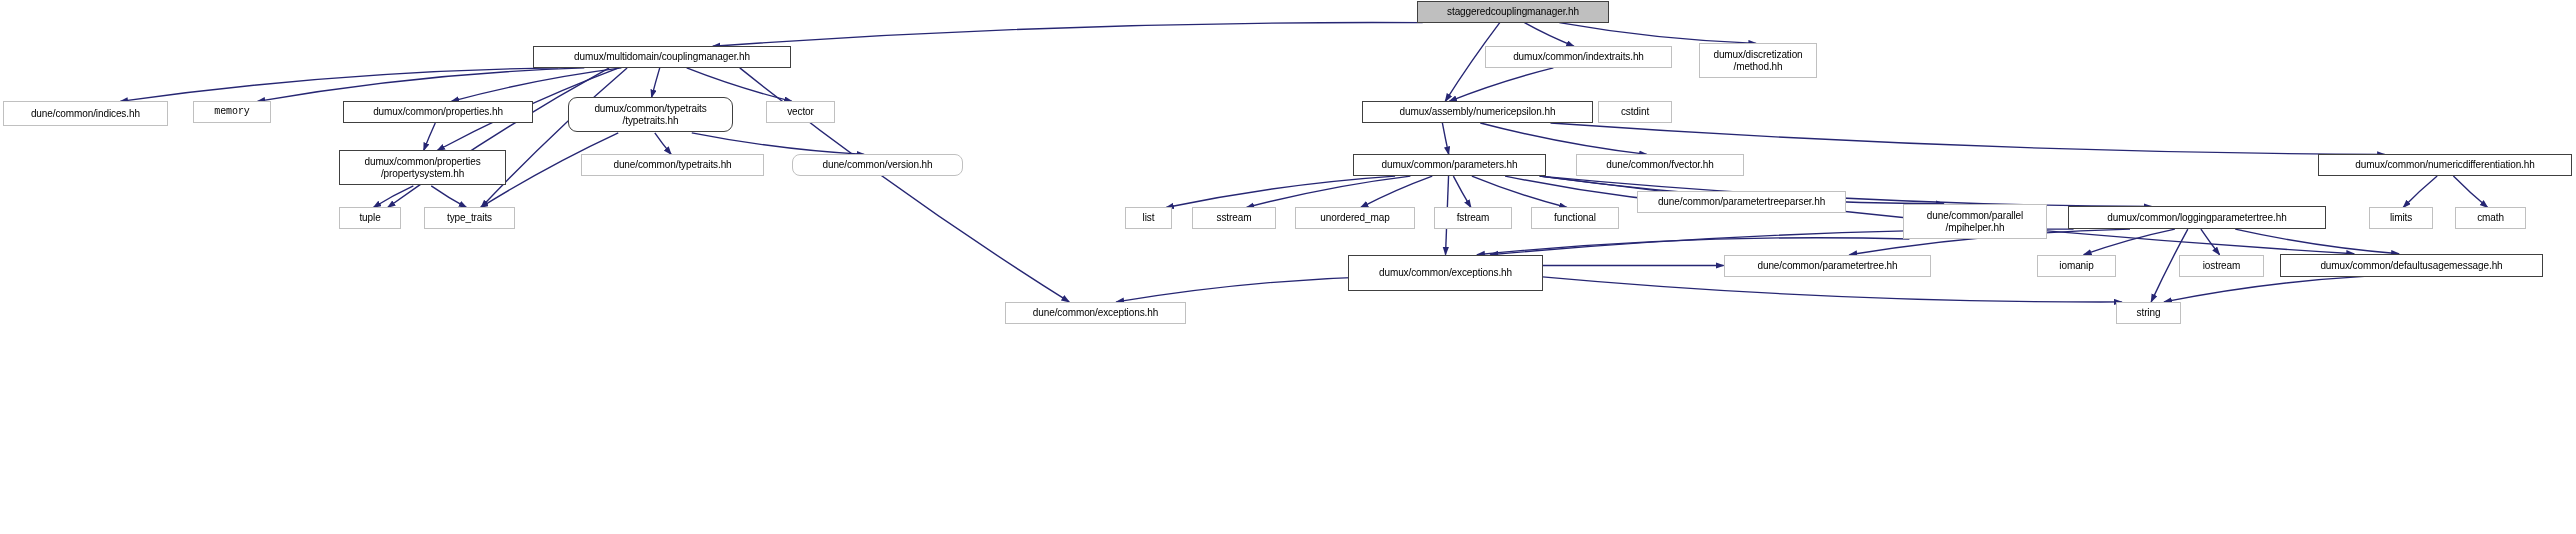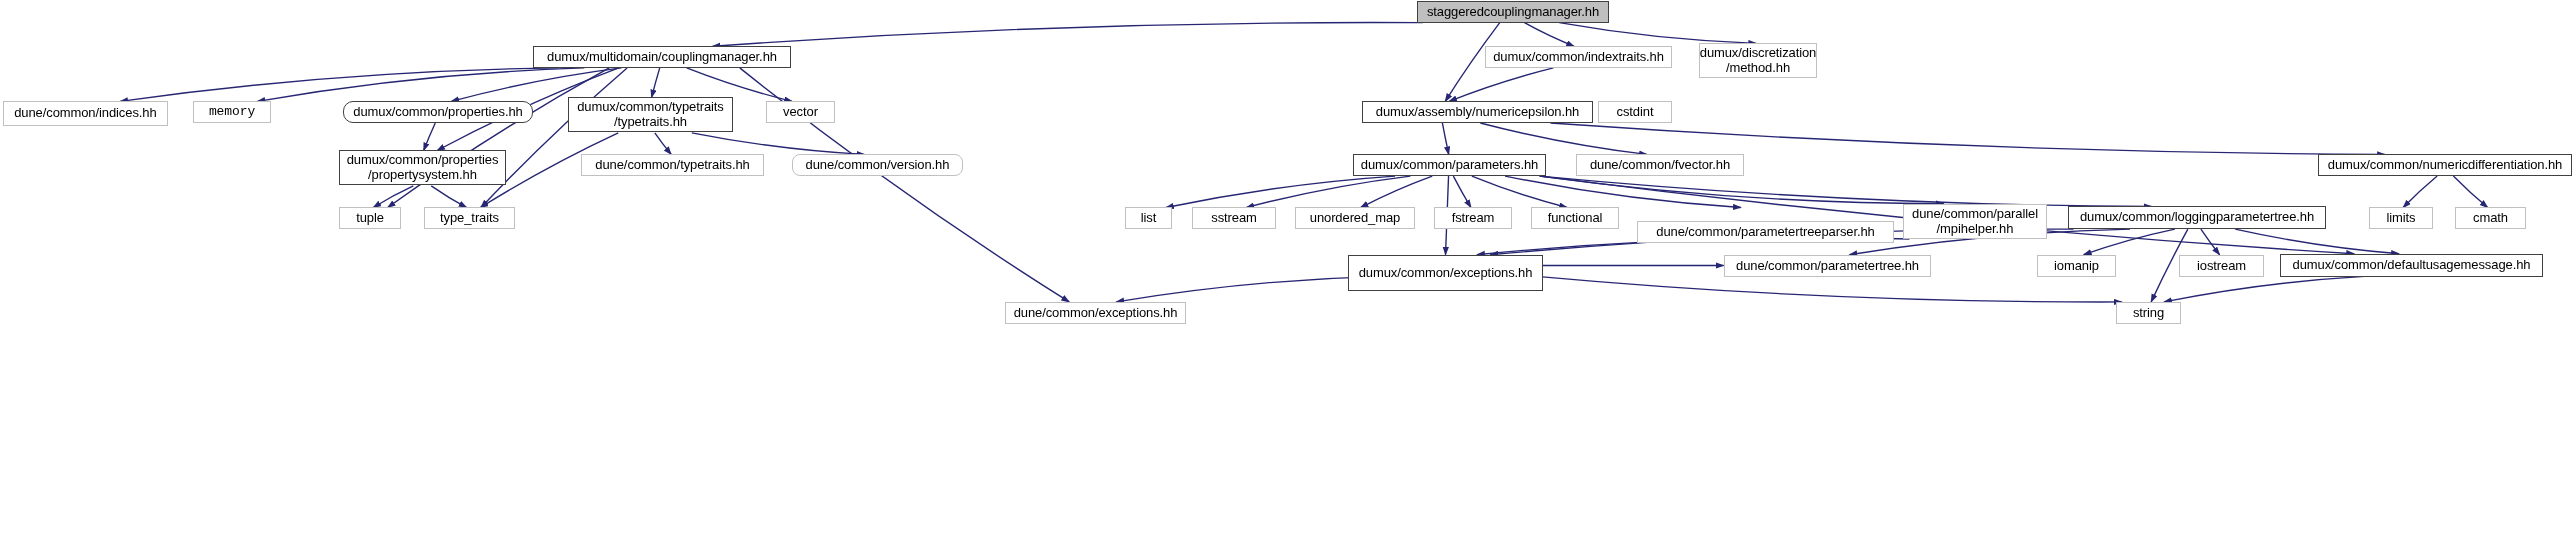--- a/index.html
+++ b/index.html
@@ -25,21 +25,21 @@
   .node {
     position: absolute;
     box-sizing: border-box;
     display: flex;
     align-items: center;
     justify-content: center;
     text-align: center;
     color: #000000;
     background: #ffffff;
     border: 1px solid #c0c0c0;
-    font-size: 13px;
+    font-size: 10px;
     line-height: 1.12;
     white-space: pre-line;
     letter-spacing: -0.1px;
     z-index: 5;
   }
   .node.strong {
     border: 1.6px solid #404040;
   }
   .node.root {
     background: #bfbfbf;
@@ -106,41 +106,41 @@
       </g>
   </svg>
   <div id="node-layer">
       <div class="node root" style="left: 1417px; top: 1px; width: 192px; height: 21.6px;">staggeredcouplingmanager.hh</div>
       <div class="node strong" style="left: 533px; top: 46px; width: 258px; height: 21.6px;">dumux/multidomain/couplingmanager.hh</div>
       <div class="node" style="left: 1485px; top: 46px; width: 187px; height: 21.6px;">dumux/common/indextraits.hh</div>
       <div class="node" style="left: 1699px; top: 43px; width: 118px; height: 35px;">dumux/discretization
 /method.hh</div>
       <div class="node" style="left: 2.9px; top: 101px; width: 165px; height: 25px;">dune/common/indices.hh</div>
       <div class="node" style="left: 193px; top: 101px; width: 78px; height: 21.6px; font-family: Liberation Mono, monospace;">memory</div>
-      <div class="node strong" style="left: 343px; top: 101px; width: 190px; height: 21.6px; border-radius: 10px;">dumux/common/properties.hh</div>
-      <div class="node strong" style="left: 568px; top: 97px; width: 165px; height: 35px;">dumux/common/typetraits
+      <div class="node strong" style="left: 343px; top: 101px; width: 190px; height: 21.6px;">dumux/common/properties.hh</div>
+      <div class="node strong" style="left: 568px; top: 97px; width: 165px; height: 35px; border-radius: 9px;">dumux/common/typetraits
 /typetraits.hh</div>
       <div class="node" style="left: 766px; top: 101px; width: 69px; height: 21.6px;">vector</div>
       <div class="node strong" style="left: 1325px; top: 101px; width: 231px; height: 21.6px; margin-left: 37px;">dumux/assembly/numericepsilon.hh</div>
       <div class="node" style="left: 1598px; top: 101px; width: 74px; height: 21.6px;">cstdint</div>
       <div class="node strong" style="left: 339px; top: 150px; width: 167px; height: 35px;">dumux/common/properties
 /propertysystem.hh</div>
       <div class="node" style="left: 581px; top: 154px; width: 183px; height: 21.6px;">dune/common/typetraits.hh</div>
       <div class="node" style="left: 792px; top: 154px; width: 171px; height: 21.6px; border-radius: 8px;">dune/common/version.hh</div>
       <div class="node strong" style="left: 1353px; top: 154px; width: 193px; height: 21.6px;">dumux/common/parameters.hh</div>
       <div class="node" style="left: 1576px; top: 154px; width: 168px; height: 21.6px;">dune/common/fvector.hh</div>
       <div class="node strong" style="left: 2318px; top: 154px; width: 254px; height: 21.6px;">dumux/common/numericdifferentiation.hh</div>
       <div class="node" style="left: 339px; top: 207px; width: 62px; height: 21.6px;">tuple</div>
       <div class="node" style="left: 424px; top: 207px; width: 91px; height: 21.6px;">type_traits</div>
       <div class="node" style="left: 1125px; top: 207px; width: 47px; height: 21.6px;">list</div>
       <div class="node" style="left: 1192px; top: 207px; width: 84px; height: 21.6px;">sstream</div>
       <div class="node" style="left: 1295px; top: 207px; width: 120px; height: 21.6px;">unordered_map</div>
       <div class="node" style="left: 1434px; top: 207px; width: 78px; height: 21.6px;">fstream</div>
       <div class="node" style="left: 1531px; top: 207px; width: 88px; height: 21.6px;">functional</div>
-      <div class="node" style="left: 1637px; top: 221px; width: 257px; height: 21.6px;">dune/common/parametertreeparser.hh</div>
+      <div class="node" style="left: 1637px; top: 191px; width: 209px; height: 21.6px;">dune/common/parametertreeparser.hh</div>
       <div class="node" style="left: 1903px; top: 204px; width: 144px; height: 35px;">dune/common/parallel
 /mpihelper.hh</div>
       <div class="node strong" style="left: 2068px; top: 206px; width: 258px; height: 22.6px;">dumux/common/loggingparametertree.hh</div>
       <div class="node" style="left: 2369px; top: 207px; width: 64px; height: 21.6px;">limits</div>
       <div class="node" style="left: 2455px; top: 207px; width: 71px; height: 21.6px;">cmath</div>
       <div class="node strong" style="left: 1348px; top: 255px; width: 195px; height: 36px;">dumux/common/exceptions.hh</div>
       <div class="node" style="left: 1724px; top: 255px; width: 207px; height: 21.6px;">dune/common/parametertree.hh</div>
       <div class="node" style="left: 2037px; top: 255px; width: 79px; height: 21.6px;">iomanip</div>
       <div class="node" style="left: 2179px; top: 255px; width: 85px; height: 21.6px;">iostream</div>
       <div class="node strong" style="left: 2280px; top: 254px; width: 263px; height: 22.6px;">dumux/common/defaultusagemessage.hh</div>

